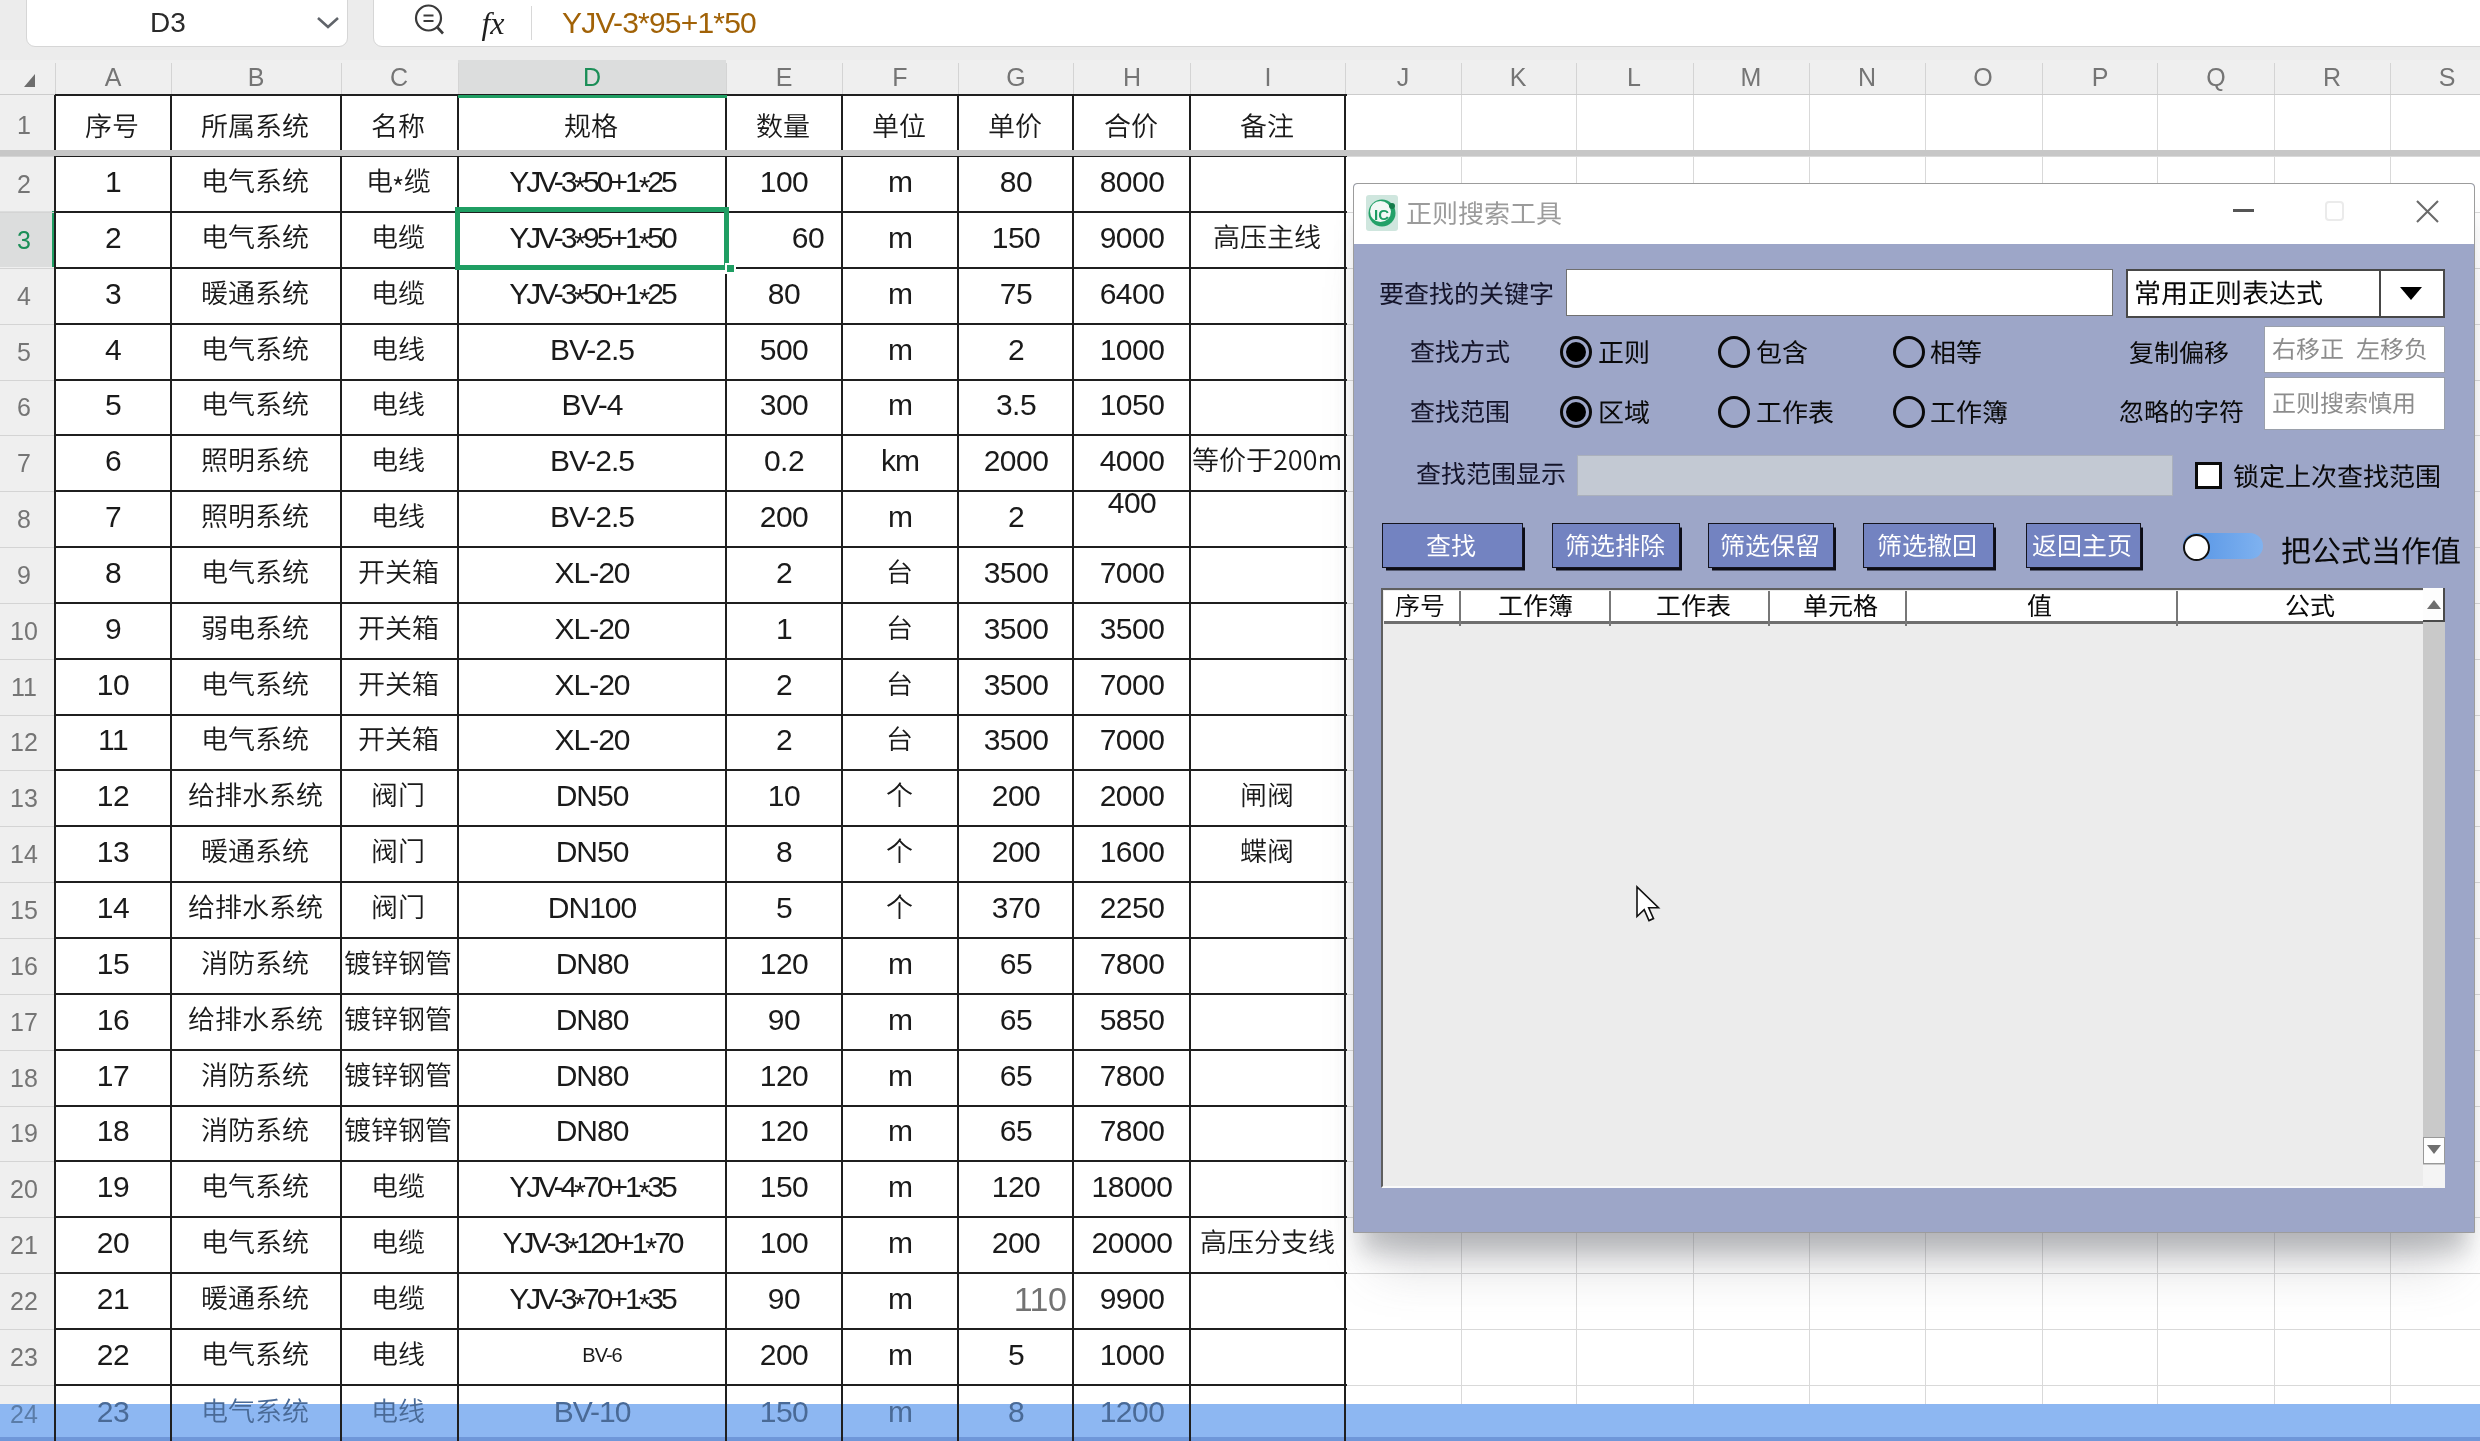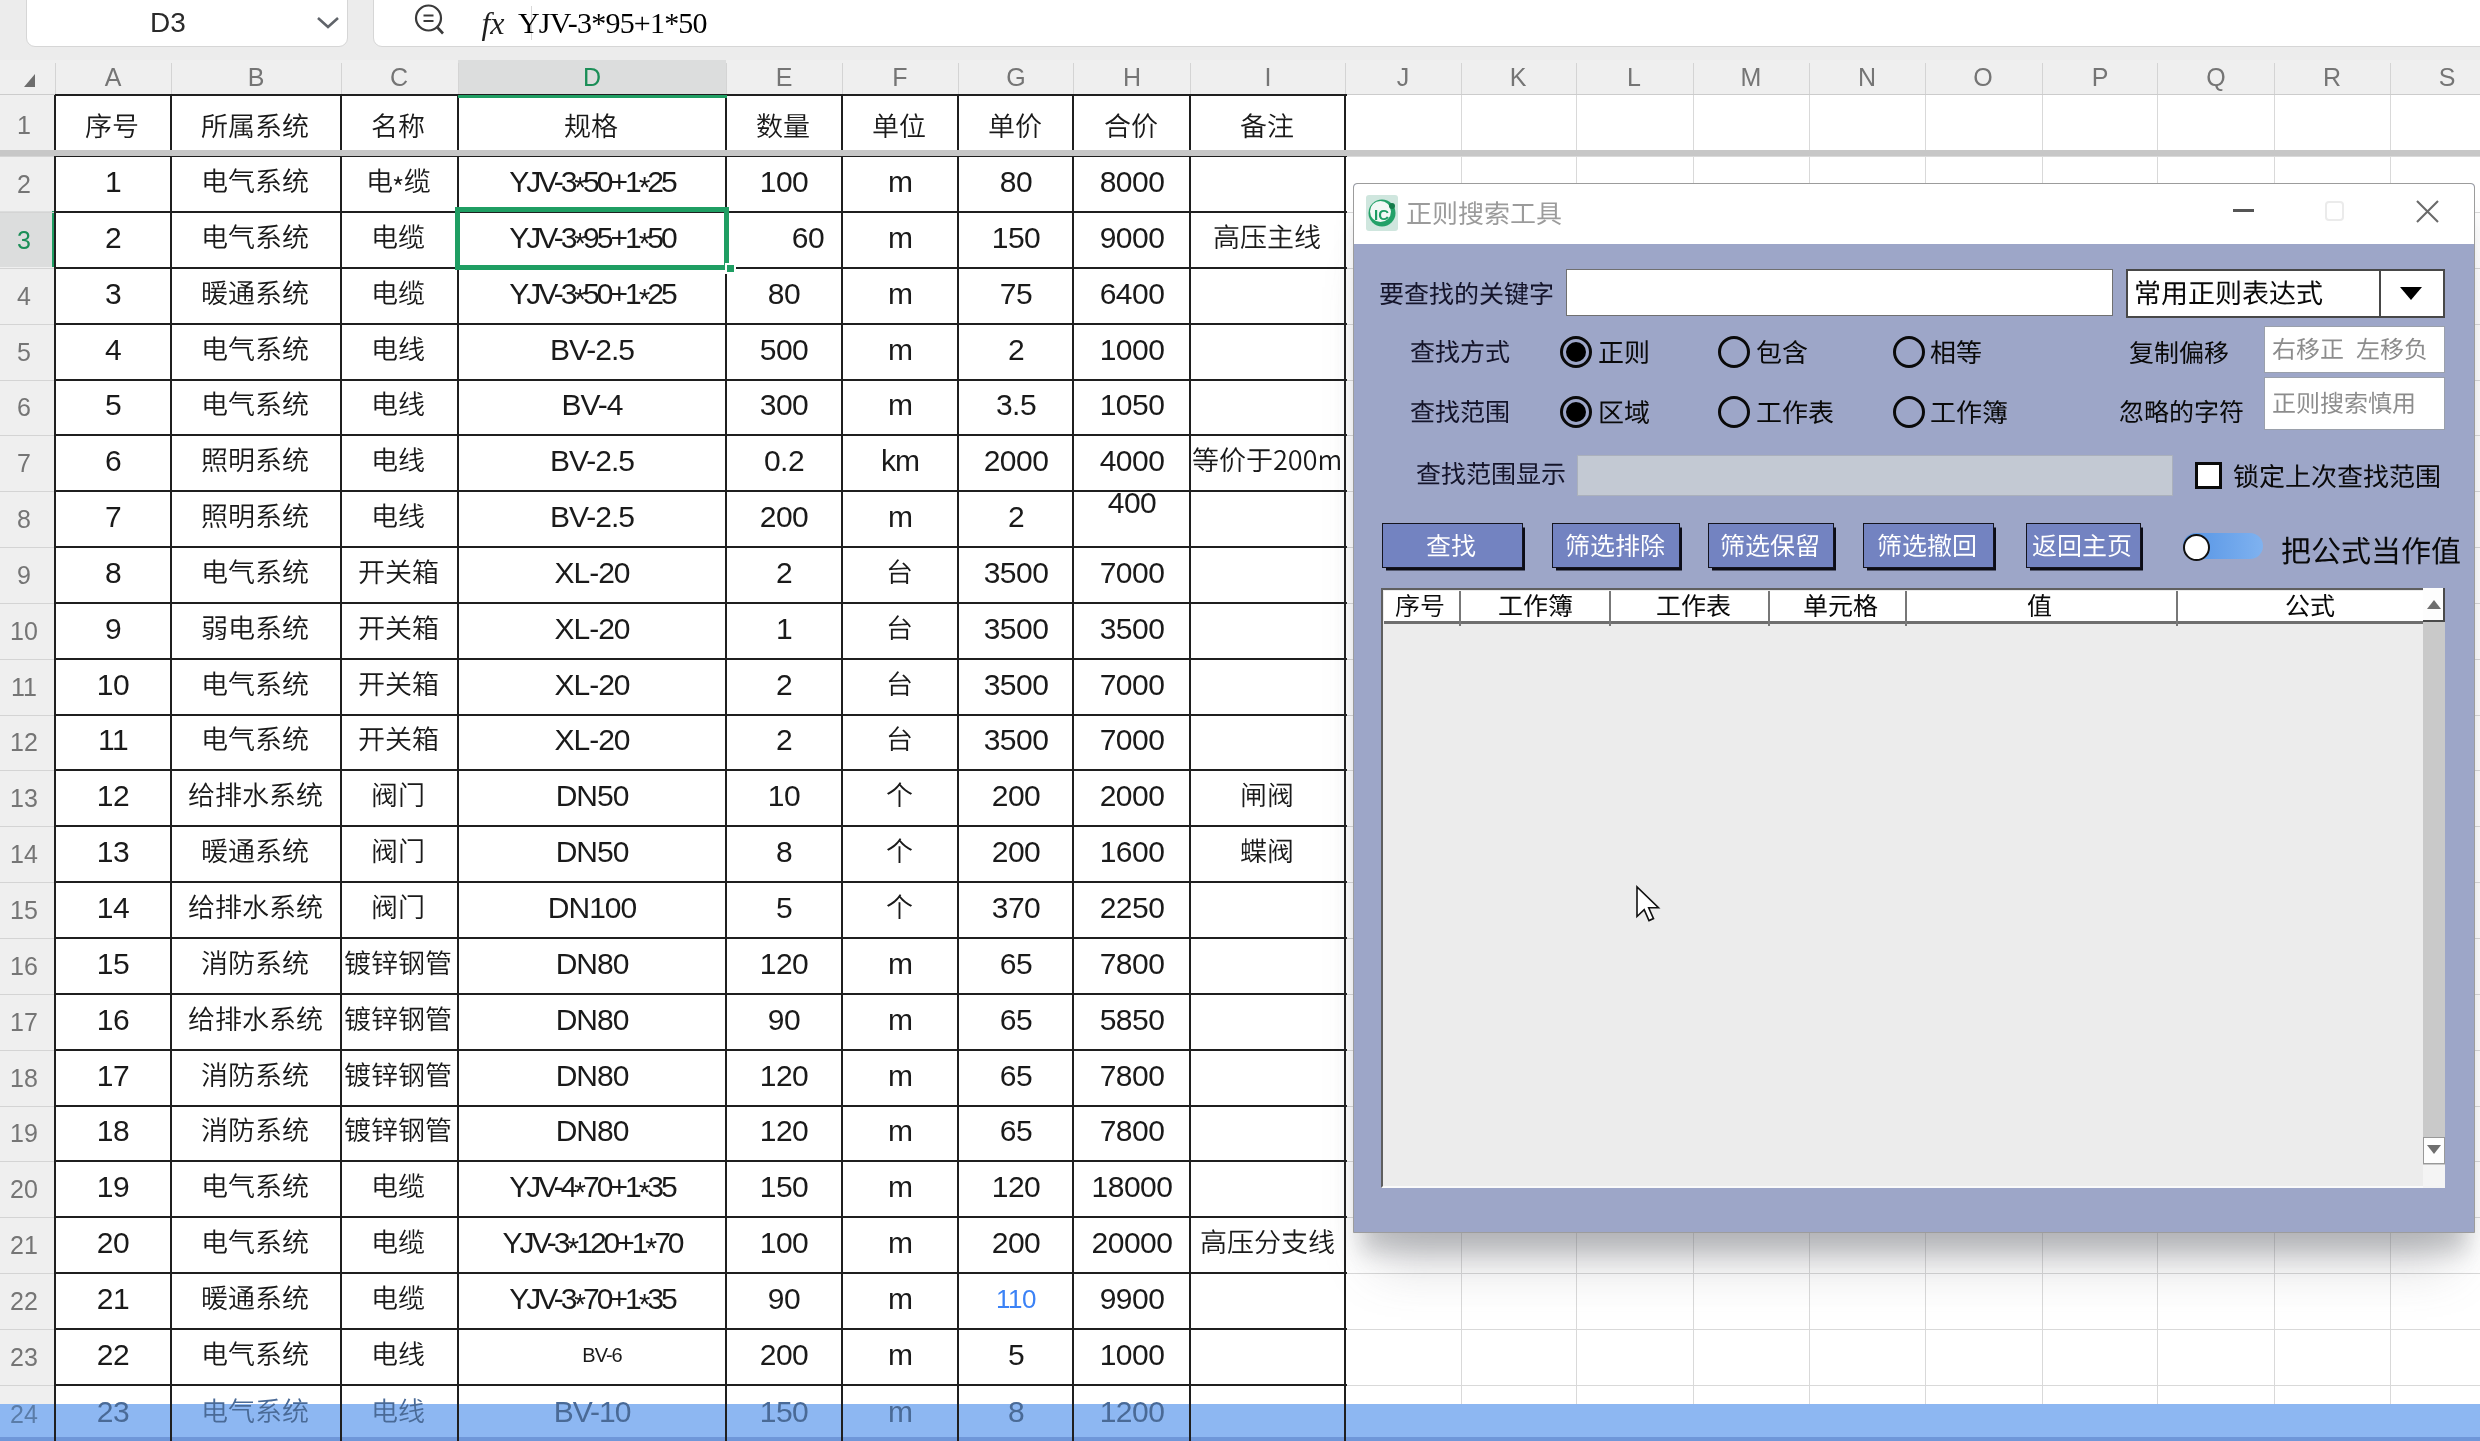--- a/index.html
+++ b/index.html
@@ -142,21 +142,21 @@
     <path d="M2 3 L12 12 L22 3" fill="none" stroke="#60646a" stroke-width="2.6"></path>
   </svg>
 <svg class="t" style="left:414px;top:4px" width="34" height="34">
     <circle cx="14.5" cy="14" r="12.5" fill="none" stroke="#3a3a3a" stroke-width="2.2"></circle>
     <line x1="9.5" y1="11.5" x2="19.5" y2="11.5" stroke="#3a3a3a" stroke-width="2"></line>
     <line x1="9.5" y1="17" x2="19.5" y2="17" stroke="#3a3a3a" stroke-width="2"></line>
     <line x1="23.5" y1="23.5" x2="29" y2="29.5" stroke="#3a3a3a" stroke-width="2.6"></line>
   </svg>
 <div class="lat" style="left:470px;top:0;width:46px;height:47px;font-family:'Liberation Serif',serif;font-style:italic;font-size:32px;color:#1e1e1e">fx</div>
 <div class="a" style="left:531px;top:6px;width:1px;height:34px;background:#d8d8d8"></div>
-<div class="lat" style="left:518px;top:0;height:46px;font-family:Liberation Serif, serif;font-size:30px;letter-spacing:-0.8px;color:#000000">YJV-3*95+1*50</div>
+<div class="lat" style="left:562px;top:0;height:46px;font-family:Liberation Sans, sans-serif;font-size:30px;letter-spacing:-0.8px;color:#a16207">YJV-3*95+1*50</div>
 <div class="a" style="left:0;top:60px;width:2480px;height:35px;background:#efefef"></div>
 <div class="a" style="left:0;top:95px;width:55px;height:1346px;background:#efefef"></div>
 <div class="a" style="left:458px;top:60px;width:268px;height:35px;background:#dcdddd"></div>
 <div class="a" style="left:458px;top:95px;width:269px;height:3px;background:#1f9e63"></div>
 <div class="a" style="left:0;top:211px;width:55px;height:56px;background:#dcdddd"></div>
 <div class="a" style="left:52px;top:211px;width:3px;height:56px;background:#1f9e63"></div>
 <div class="a" style="left:24px;top:74px;width:0;height:0;border-left:11px solid transparent;border-bottom:13px solid #6d6d6d"></div>
 <div class="a" style="left:55px;top:63px;width:1px;height:32px;background:#d4d4d4"></div>
 <div class="a" style="left:171px;top:63px;width:1px;height:32px;background:#d4d4d4"></div>
 <div class="a" style="left:341px;top:63px;width:1px;height:32px;background:#d4d4d4"></div>
@@ -866,21 +866,21 @@
   </svg>
 <svg class="t" style="left:371.0px;top:1281.5px" width="56" height="33">
     <g transform="matrix(0.0270,0,0,-0.0270,0,26)" fill="#1a1a1a">
       <use href="#d18" x="0.0"></use>
       <use href="#d31" x="1000.0"></use>
     </g>
   </svg>
 <div class="lat" style="left:458px;top:1271px;width:268px;height:56px;color:#1a1a1a;font-size:30px;letter-spacing:-3px">YJV-3<span style="position:relative;top:0.17em">*</span>70+1<span style="position:relative;top:0.17em">*</span>35</div>
 <div class="lat" style="left:650px;top:1271px;width:268px;height:56px;color:#1a1a1a;font-size:30px;letter-spacing:-0.5px">90</div>
 <div class="lat" style="left:766px;top:1271px;width:268px;height:56px;color:#1a1a1a;font-size:30px;letter-spacing:-1px">m</div>
-<div class="lat" style="left:882px;top:1271px;width:268px;height:56px;color:#3b82f6;font-size:26px;letter-spacing:-0.5px">110</div>
+<div class="lat" style="left:906px;top:1271px;width:268px;height:56px;color:#737373;font-size:34px;letter-spacing:-0.5px">110</div>
 <div class="lat" style="left:998px;top:1271px;width:268px;height:56px;color:#1a1a1a;font-size:30px;letter-spacing:-0.5px">9900</div>
 <div class="lat" style="left:-21px;top:1327px;width:268px;height:56px;color:#1a1a1a;font-size:30px;letter-spacing:-0.5px">22</div>
 <svg class="t" style="left:201.0px;top:1337.5px" width="110" height="33">
     <g transform="matrix(0.0270,0,0,-0.0270,0,26)" fill="#1a1a1a">
       <use href="#d18" x="0.0"></use>
       <use href="#d19" x="1000.0"></use>
       <use href="#d4" x="2000.0"></use>
       <use href="#d5" x="3000.0"></use>
     </g>
   </svg>

